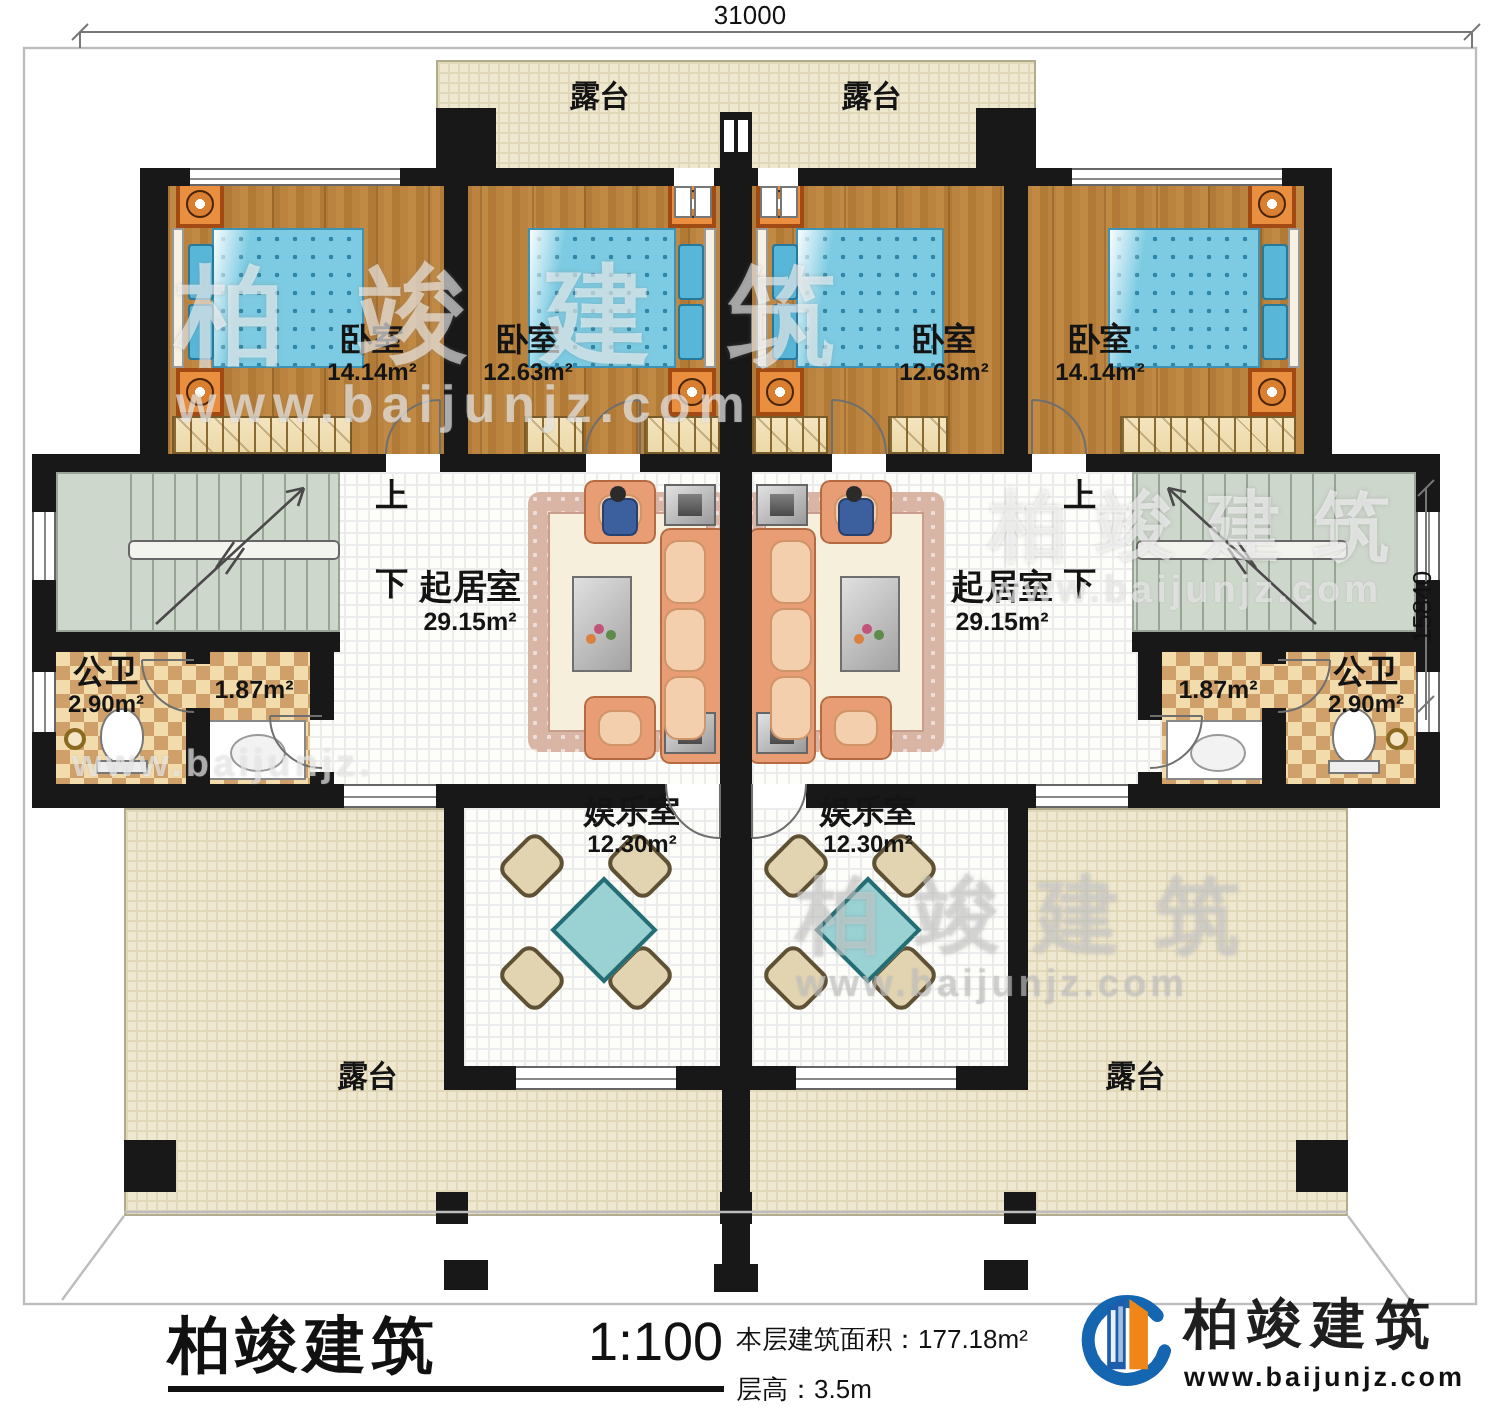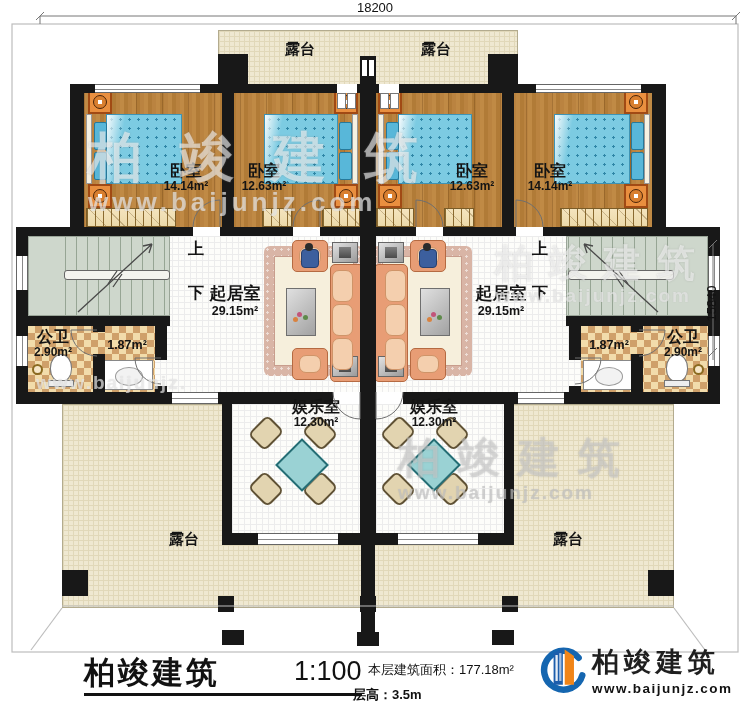--- a/index.html
+++ b/index.html
@@ -293,21 +293,21 @@
     <div style="font-size:16px;">娱乐室</div>
     <div style="font-size:12px;">12.30m²</div>
   </div>
   <div class="lbl" style="left:400px;top:398px;width:68px;">
     <div style="font-size:16px;">娱乐室</div>
     <div style="font-size:12px;">12.30m²</div>
   </div>
   <div class="lbl" style="left:162px;top:530px;width:44px;font-size:15px;">露台</div>
   <div class="lbl" style="left:546px;top:530px;width:44px;font-size:15px;">露台</div>
 
-  <div class="dimtxt" style="left:352px;top:0px;width:46px;">18200</div>
+  <div class="dimtxt" style="left:352px;top:0px;width:46px;">31000</div>
   <div class="dimtxt" style="left:681px;top:296px;width:60px;transform:rotate(-90deg);">15840</div>
 
   <svg class="overlay" width="750" height="711" viewBox="0 0 750 711">
     <g stroke="#bdbdbd" fill="none" stroke-width="1.2">
       <rect x="12" y="24" width="726" height="628"></rect>
       <line x1="62" y1="608" x2="31" y2="650"></line>
       <line x1="674" y1="608" x2="705" y2="650"></line>
       <line x1="62" y1="606" x2="674" y2="606"></line>
     </g>
     <g stroke="#777" fill="none" stroke-width="1">
@@ -353,21 +353,21 @@
     <div class="ur" style="font-size:19px;letter-spacing:2px;margin-top:-4px;color:rgba(200,200,200,.55);">www.baijunjz.com</div>
   </div>
   <div class="wm" style="left:36px;top:372px;width:150px;overflow:hidden;">
     <div class="ur" style="font-size:19px;letter-spacing:2px;">www.baijunjz.com</div>
   </div>
 
   <div class="tb" style="left:84px;top:652px;font-size:31px;font-weight:600;letter-spacing:3px;">柏竣建筑</div>
   <div class="tb" style="left:84px;top:693px;width:278px;height:3px;background:#111;"></div>
   <div class="tb" style="left:294px;top:656px;font-size:27px;">1:100</div>
   <div class="tb" style="left:368px;top:661px;font-size:13px;font-weight:500;">本层建筑面积：177.18m²</div>
-  <div class="tb" style="left:353px;top:686px;font-size:13px;font-weight:700;">层高：3.5m</div>
+  <div class="tb" style="left:368px;top:686px;font-size:13px;font-weight:400;">层高：3.5m</div>
   <svg class="tb" style="left:536px;top:640px;" width="50" height="56" viewBox="0 0 54 60">
     <path d="M46 19 A21 21 0 1 0 50 38" fill="none" stroke="#1566b0" stroke-width="7" stroke-linecap="round"></path>
     <polygon points="19,48 19,14 29,9 29,48" fill="#1d5eac"></polygon>
     <polygon points="31,48 31,10 41,17 41,48" fill="#f08519"></polygon>
     <rect x="21" y="16" width="2.5" height="28" fill="#ffffff" opacity="0.9"></rect>
     <rect x="25" y="14" width="2.5" height="30" fill="#ffffff" opacity="0.6"></rect>
   </svg>
   <div class="tb" style="left:592px;top:644px;font-size:27px;font-weight:bold;letter-spacing:5px;color:#1f1f1f;">柏竣建筑</div>
   <div class="tb" style="left:592px;top:681px;font-size:13.5px;font-weight:bold;letter-spacing:1.5px;">www.baijunjz.com</div>
 

